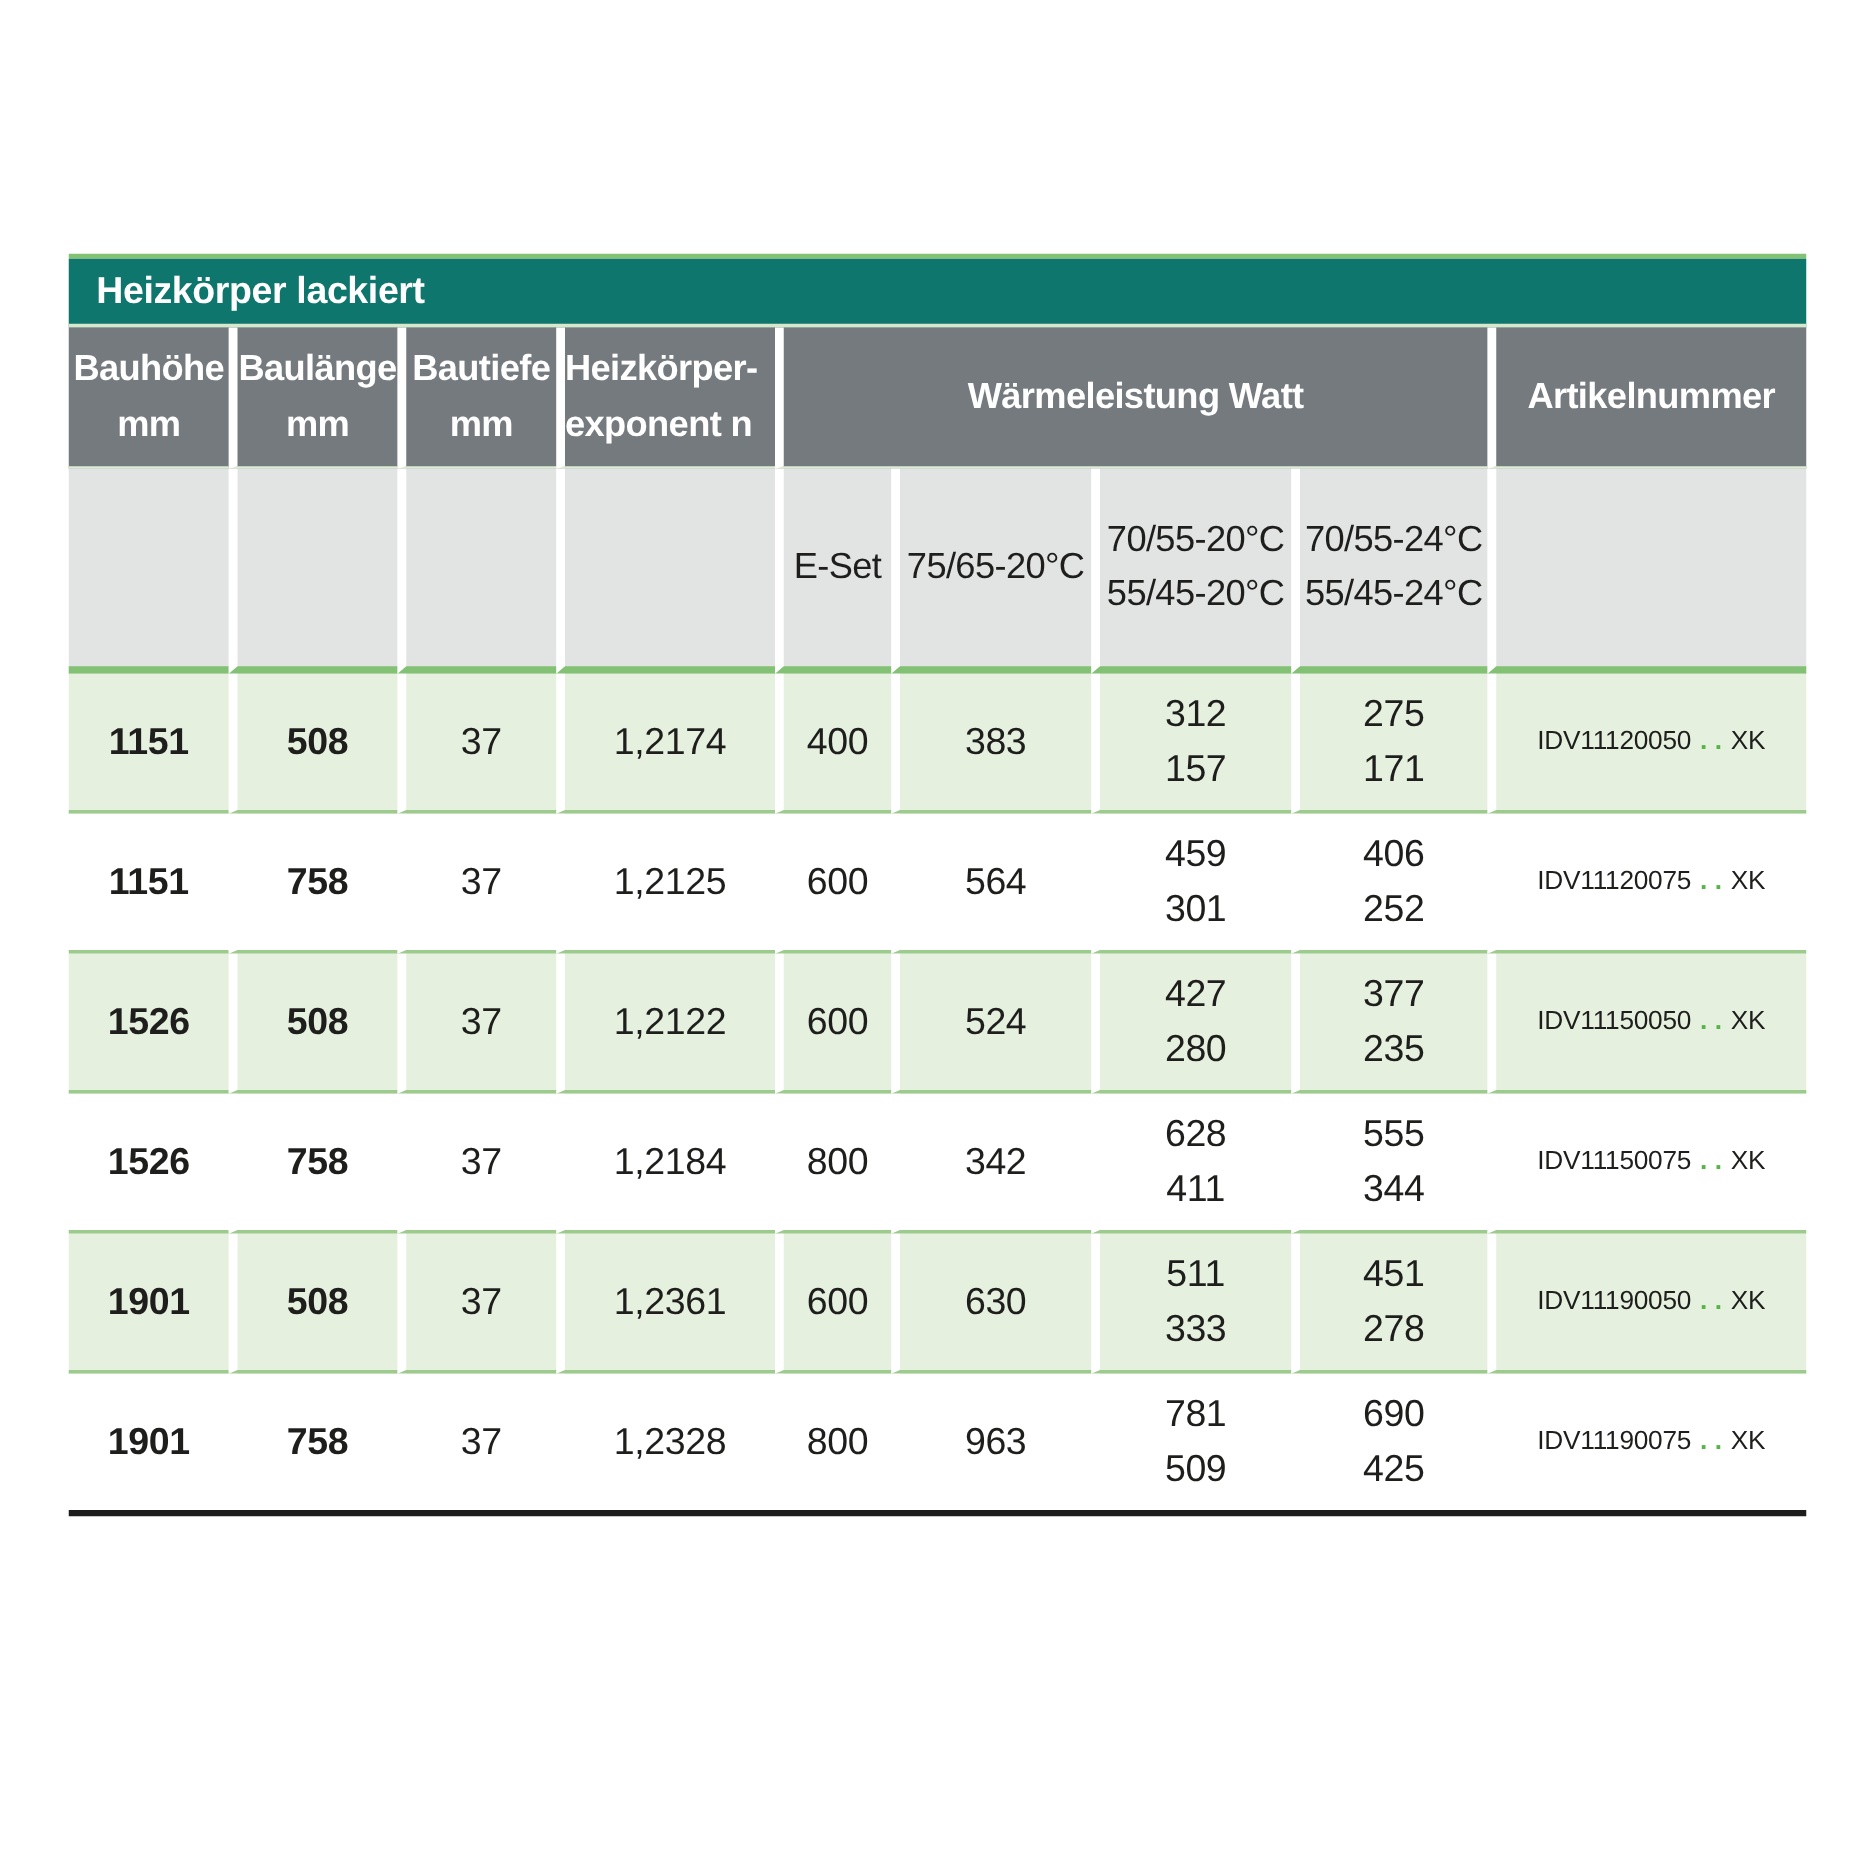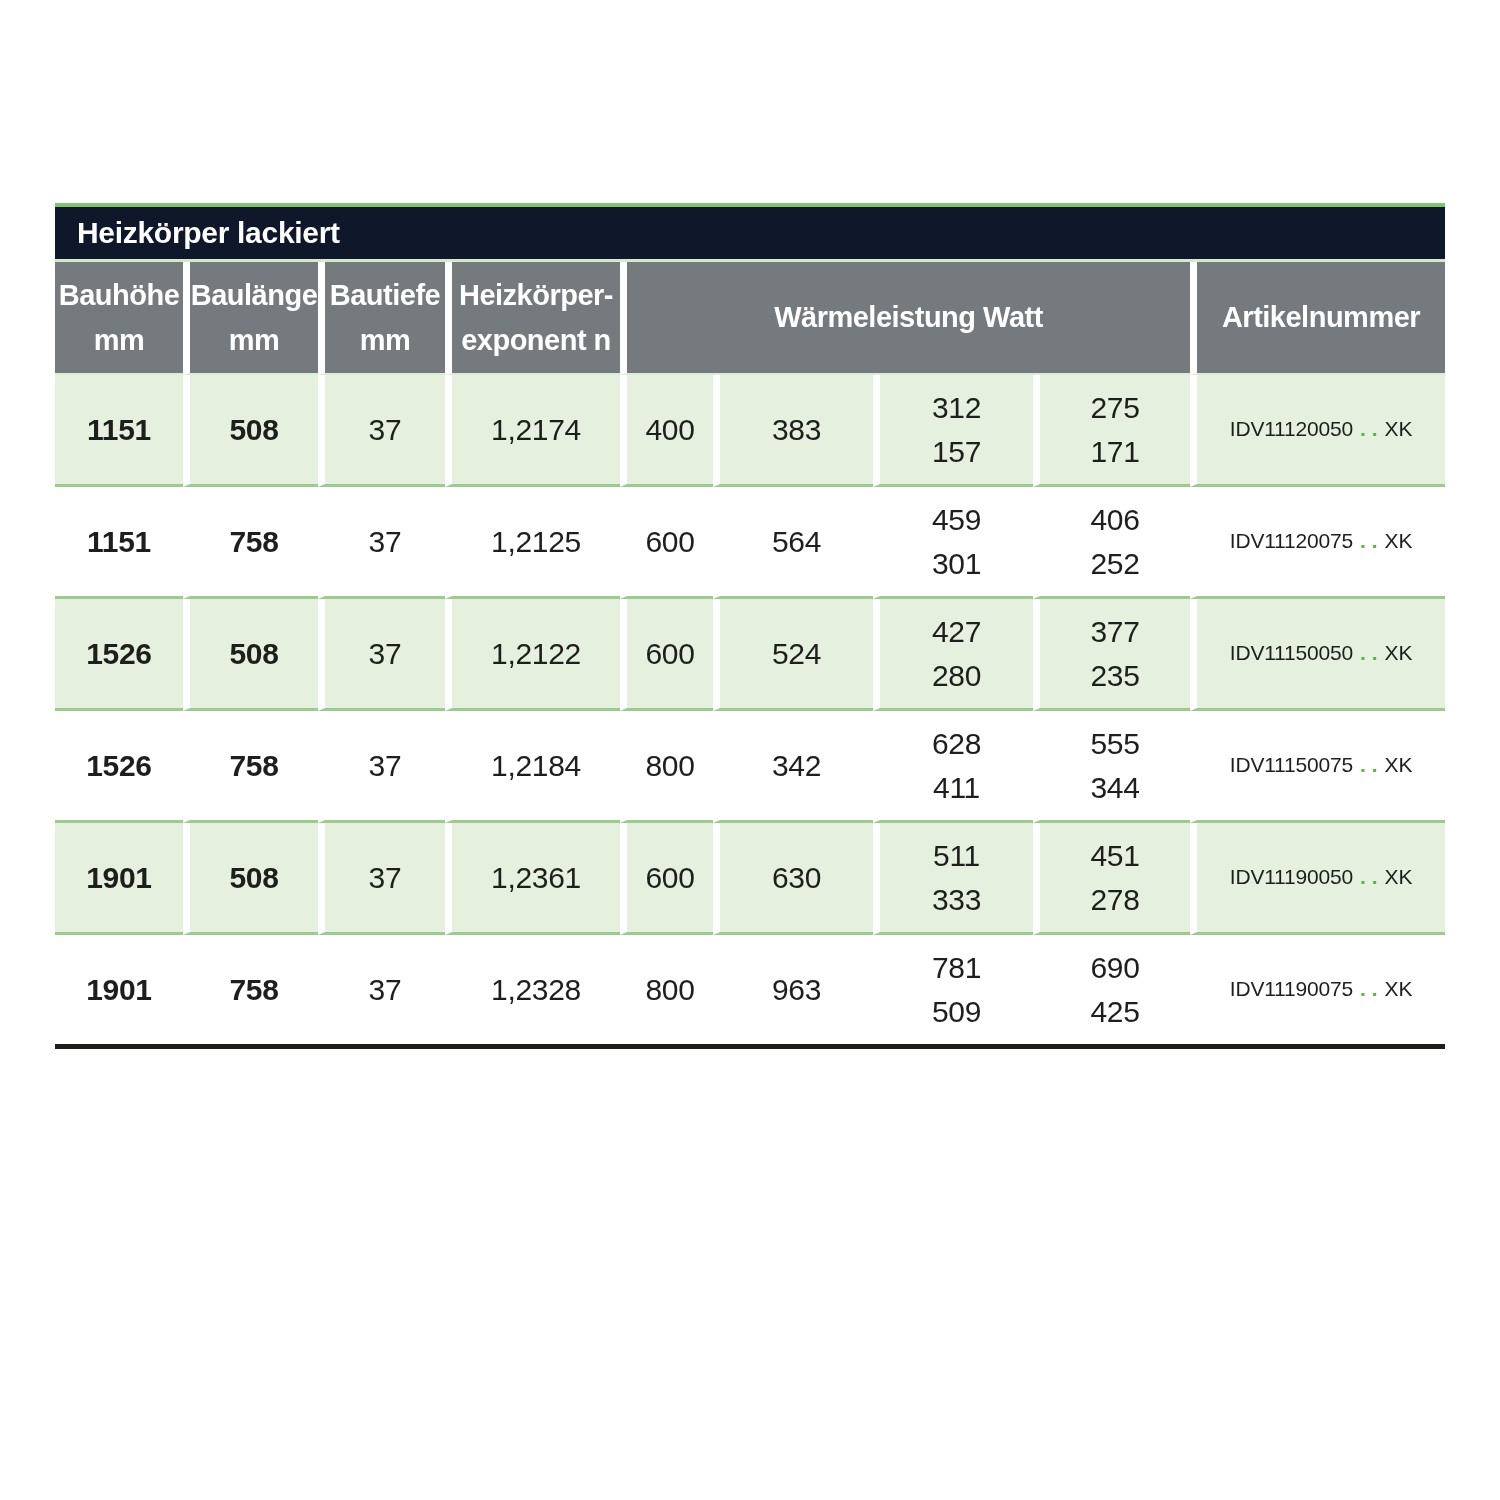--- a/index.html
+++ b/index.html
@@ -23,21 +23,21 @@
     border-top: 4px solid #83c174;
     border-bottom: 5px solid #1d1d1b;
     letter-spacing: -0.3px;
   }
   
   .gap { border-left: 7px solid #ffffff; }
 
   
   th.banner {
     height: 55px;
-    background: #0f172a;
+    background: #0f766e;
     color: #ffffff;
     font-size: 30px;
     font-weight: bold;
     text-align: left;
     padding-left: 22px;
     vertical-align: middle;
     border-bottom: 3px solid #d5e8cc;
   }
   
   th.head {
@@ -45,21 +45,21 @@
     background: #747a7d;
     color: #ffffff;
     font-size: 29px;
     font-weight: bold;
     text-align: center;
     vertical-align: middle;
     line-height: 1.55;
     border-bottom: 2px solid #dcecd5;
     letter-spacing: -0.5px;
   }
-  th.head.left-align { text-align: center; padding-left: 0; }
+  th.head.left-align { text-align: left; padding-left: 0; }
   
   td.sub {
     height: 164px;
     background: #e2e3e3;
     font-size: 29px;
     font-weight: normal;
     text-align: center;
     vertical-align: middle;
     line-height: 1.5;
     border-bottom: 6px solid #83c174;
@@ -120,20 +120,37 @@
           <div>Bautiefe</div>
           <div>mm</div>
         </th>
         <th class="head gap left-align">
           <div>Heizkörper-</div>
           <div>exponent n</div>
         </th>
         <th class="head gap" colspan="4">Wärmeleistung Watt</th>
         <th class="head gap">Artikelnummer</th>
       </tr>
+      <tr>
+        <td class="sub"></td>
+        <td class="sub gap"></td>
+        <td class="sub gap"></td>
+        <td class="sub gap"></td>
+        <td class="sub gap">E-Set</td>
+        <td class="sub gap">75/65-20°C</td>
+        <td class="sub gap">
+          <div>70/55-20°C</div>
+          <div>55/45-20°C</div>
+        </td>
+        <td class="sub gap">
+          <div>70/55-24°C</div>
+          <div>55/45-24°C</div>
+        </td>
+        <td class="sub gap"></td>
+      </tr>
     </thead>
     <tbody>
 
       <tr class="shaded">
         <td class="bold">1151</td>
         <td class="bold gap">508</td>
         <td class="gap">37</td>
         <td class="gap">1,2174</td>
         <td class="gap">400</td>
         <td class="gap">383</td>

